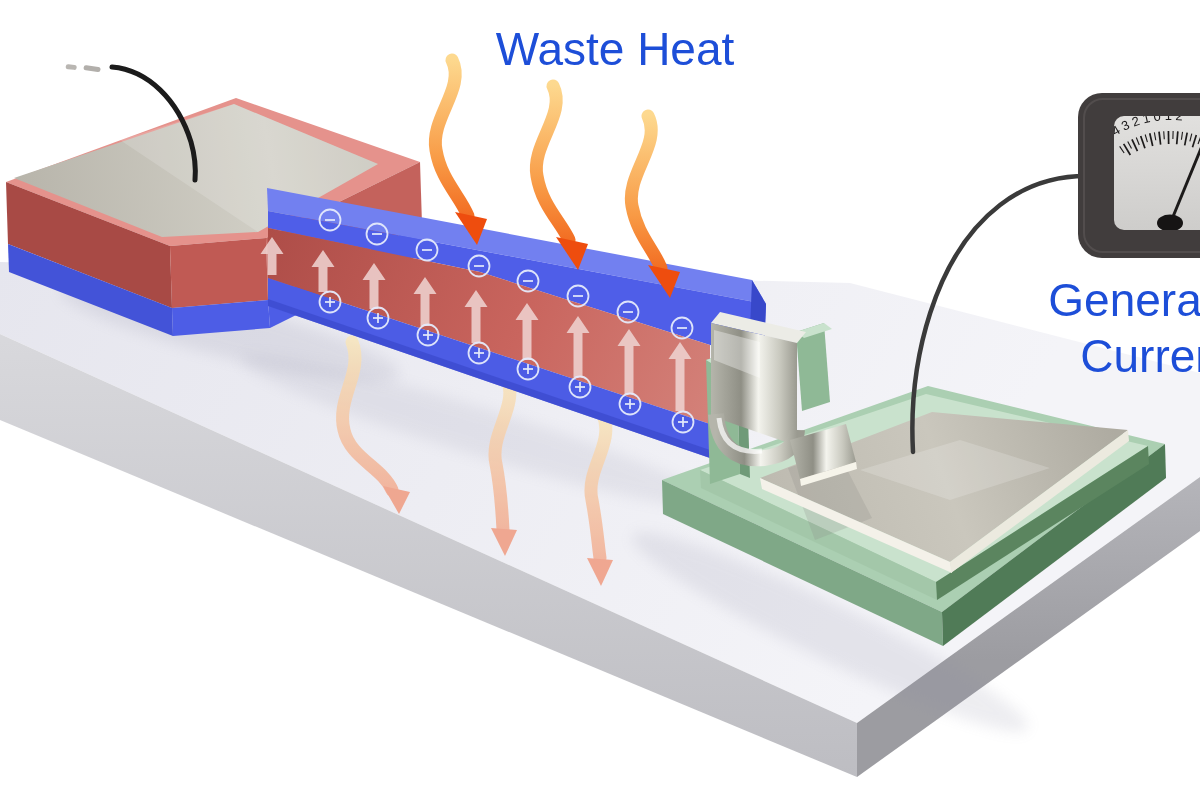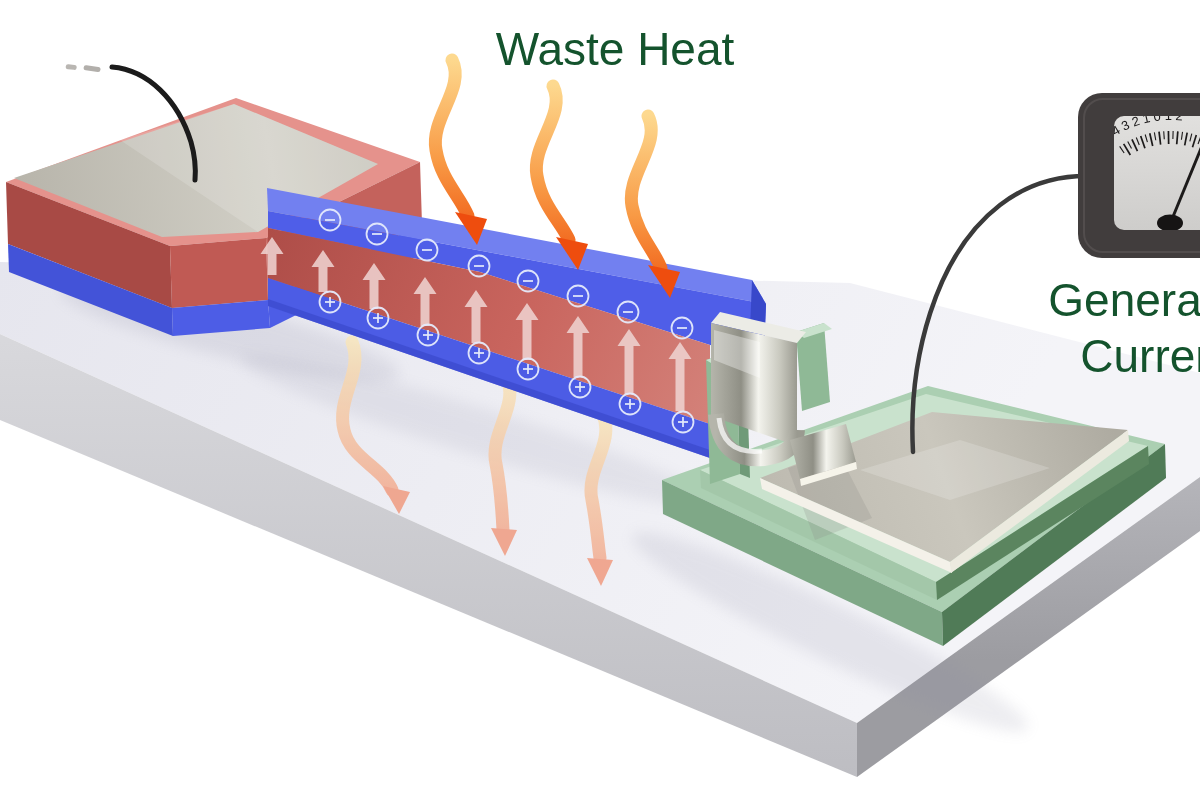--- a/index.html
+++ b/index.html
@@ -1,19 +1,19 @@
 <!DOCTYPE html>
 <html><head>
 <meta charset="utf-8">
 <style>
   html,body{margin:0;padding:0;}
   body{width:1200px;height:800px;overflow:hidden;position:relative;background:#ffffff;
        font-family:"Liberation Sans", sans-serif;}
   #scene{position:absolute;left:0;top:0;}
-  .label{position:absolute;color:#14532d;white-space:nowrap;}
+  .label{position:absolute;color:#1d4ed8;white-space:nowrap;}
   #waste-heat-label{left:615px;top:22px;transform:translateX(-50%);font-size:46px;}
   #meter-label{left:1157px;top:272px;transform:translateX(-50%);font-size:46px;
                line-height:1.22;text-align:center;}
 </style>
 </head>
 <body>
 
 <svg id="scene" width="1200" height="800" viewBox="0 0 1200 800">
   <defs>
     <linearGradient id="platTop" x1="0" y1="260" x2="860" y2="720" gradientUnits="userSpaceOnUse">

